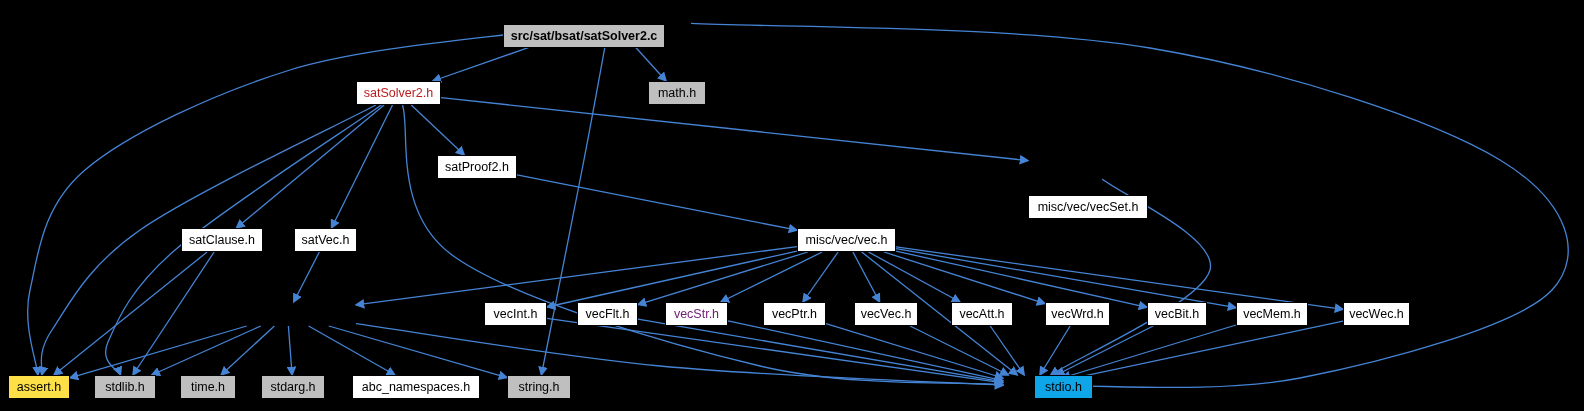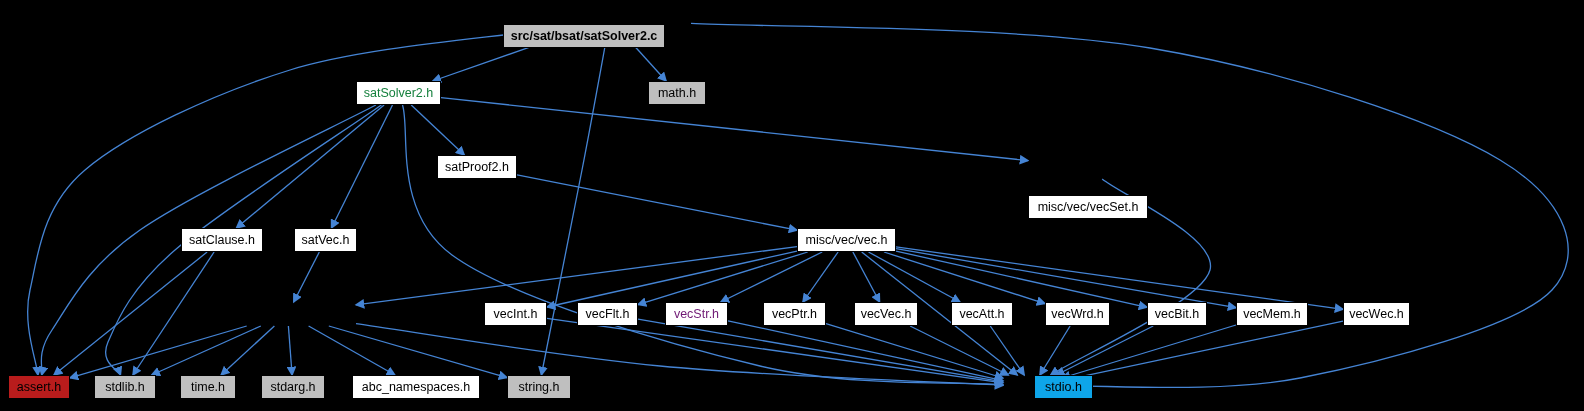--- a/index.html
+++ b/index.html
@@ -76,38 +76,38 @@
       <path d="M246.7,326.0 L70.0,377.9" fill="none" stroke="#4584d4" stroke-width="1.3" marker-end="url(#arrow)"></path>
       <path d="M260.8,326.0 L151.7,375.0" fill="none" stroke="#4584d4" stroke-width="1.3" marker-end="url(#arrow)"></path>
       <path d="M274.4,326.0 L221.1,375.0" fill="none" stroke="#4584d4" stroke-width="1.3" marker-end="url(#arrow)"></path>
       <path d="M288.4,326.0 L292.1,375.0" fill="none" stroke="#4584d4" stroke-width="1.3" marker-end="url(#arrow)"></path>
       <path d="M308.6,326.0 L394.9,375.0" fill="none" stroke="#4584d4" stroke-width="1.3" marker-end="url(#arrow)"></path>
       <path d="M328.8,326.0 L507.0,377.7" fill="none" stroke="#4584d4" stroke-width="1.3" marker-end="url(#arrow)"></path>
       <path d="M356.0,323.6 C406.7,330.6 552.2,355.7 660.0,366.0 C767.8,376.3 945.8,382.1 1003.0,385.3" fill="none" stroke="#4584d4" stroke-width="1.3" marker-end="url(#arrow)"></path>
     </svg>
   <div id="node-layer">
       <div class="node gray root" style="left: 503px; top: 7px; width: 162px; height: 24px; background: rgb(191, 191, 191); border-color: rgb(0, 0, 0); color: rgb(0, 0, 0); margin-top: 17px;">src/sat/bsat/satSolver2.c</div>
-      <div class="node" style="left: 356px; top: 81px; width: 85px; height: 24px; background: rgb(255, 255, 255); border-color: rgb(0, 0, 0); color: #15803d;">satSolver2.h</div>
+      <div class="node" style="left: 356px; top: 81px; width: 85px; height: 24px; background: rgb(255, 255, 255); border-color: rgb(0, 0, 0); color: #b91c1c;">satSolver2.h</div>
       <div class="node gray" style="left: 648px; top: 81px; width: 58px; height: 24px; background: rgb(191, 191, 191); border-color: rgb(0, 0, 0); color: rgb(0, 0, 0);">math.h</div>
       <div class="node" style="left: 437px; top: 155px; width: 80px; height: 24px; background: rgb(255, 255, 255); border-color: rgb(0, 0, 0); color: rgb(0, 0, 0);">satProof2.h</div>
       <div class="node" style="left: 1028px; top: 155px; width: 120px; height: 24px; background: rgb(255, 255, 255); border-color: rgb(0, 0, 0); color: rgb(0, 0, 0); margin-top: 40px;">misc/vec/vecSet.h</div>
       <div class="node" style="left: 181px; top: 228px; width: 82px; height: 24px; background: rgb(255, 255, 255); border-color: rgb(0, 0, 0); color: rgb(0, 0, 0);">satClause.h</div>
       <div class="node" style="left: 294px; top: 228px; width: 63px; height: 24px; background: rgb(255, 255, 255); border-color: rgb(0, 0, 0); color: rgb(0, 0, 0);">satVec.h</div>
       <div class="node" style="left: 797px; top: 228px; width: 99px; height: 24px; background: rgb(255, 255, 255); border-color: rgb(0, 0, 0); color: rgb(0, 0, 0);">misc/vec/vec.h</div>
       <div class="node" style="left: 484px; top: 302px; width: 63px; height: 24px; background: rgb(255, 255, 255); border-color: rgb(0, 0, 0); color: rgb(0, 0, 0);">vecInt.h</div>
       <div class="node" style="left: 577px; top: 302px; width: 61px; height: 24px; background: rgb(255, 255, 255); border-color: rgb(0, 0, 0); color: rgb(0, 0, 0);">vecFlt.h</div>
       <div class="node" style="left: 665px; top: 302px; width: 63px; height: 24px; background: rgb(255, 255, 255); border-color: rgb(0, 0, 0); color: #701a75;">vecStr.h</div>
       <div class="node" style="left: 763px; top: 302px; width: 63px; height: 24px; background: rgb(255, 255, 255); border-color: rgb(0, 0, 0); color: rgb(0, 0, 0);">vecPtr.h</div>
       <div class="node" style="left: 854px; top: 302px; width: 64px; height: 24px; background: rgb(255, 255, 255); border-color: rgb(0, 0, 0); color: rgb(0, 0, 0);">vecVec.h</div>
       <div class="node" style="left: 951px; top: 302px; width: 62px; height: 24px; background: rgb(255, 255, 255); border-color: rgb(0, 0, 0); color: rgb(0, 0, 0);">vecAtt.h</div>
       <div class="node" style="left: 1045px; top: 302px; width: 65px; height: 24px; background: rgb(255, 255, 255); border-color: rgb(0, 0, 0); color: rgb(0, 0, 0);">vecWrd.h</div>
       <div class="node" style="left: 1147px; top: 302px; width: 60px; height: 24px; background: rgb(255, 255, 255); border-color: rgb(0, 0, 0); color: rgb(0, 0, 0);">vecBit.h</div>
       <div class="node" style="left: 1236px; top: 302px; width: 72px; height: 24px; background: rgb(255, 255, 255); border-color: rgb(0, 0, 0); color: rgb(0, 0, 0);">vecMem.h</div>
       <div class="node" style="left: 1343px; top: 302px; width: 67px; height: 24px; background: rgb(255, 255, 255); border-color: rgb(0, 0, 0); color: rgb(0, 0, 0);">vecWec.h</div>
-      <div class="node gray" style="left: 8px; top: 375px; width: 62px; height: 24px; background: #b91c1c; border-color: rgb(0, 0, 0); color: rgb(0, 0, 0);">assert.h</div>
+      <div class="node gray" style="left: 8px; top: 375px; width: 62px; height: 24px; background: #fde047; border-color: rgb(0, 0, 0); color: rgb(0, 0, 0);">assert.h</div>
       <div class="node gray" style="left: 94px; top: 375px; width: 62px; height: 24px; background: rgb(191, 191, 191); border-color: rgb(0, 0, 0); color: rgb(0, 0, 0);">stdlib.h</div>
       <div class="node gray" style="left: 180px; top: 375px; width: 56px; height: 24px; background: rgb(191, 191, 191); border-color: rgb(0, 0, 0); color: #000000;">time.h</div>
       <div class="node gray" style="left: 261px; top: 375px; width: 64px; height: 24px; background: rgb(191, 191, 191); border-color: rgb(0, 0, 0); color: rgb(0, 0, 0);">stdarg.h</div>
       <div class="node" style="left: 352px; top: 375px; width: 128px; height: 24px; background: rgb(255, 255, 255); border-color: rgb(0, 0, 0); color: rgb(0, 0, 0);">abc_namespaces.h</div>
       <div class="node gray" style="left: 507px; top: 375px; width: 64px; height: 24px; background: rgb(191, 191, 191); border-color: rgb(0, 0, 0); color: rgb(0, 0, 0);">string.h</div>
       <div class="node gray" style="left: 1034px; top: 375px; width: 59px; height: 24px; background: #0ea5e9; border-color: rgb(0, 0, 0); color: rgb(0, 0, 0);">stdio.h</div>
     </div>
 </div>
 
 </body></html>

